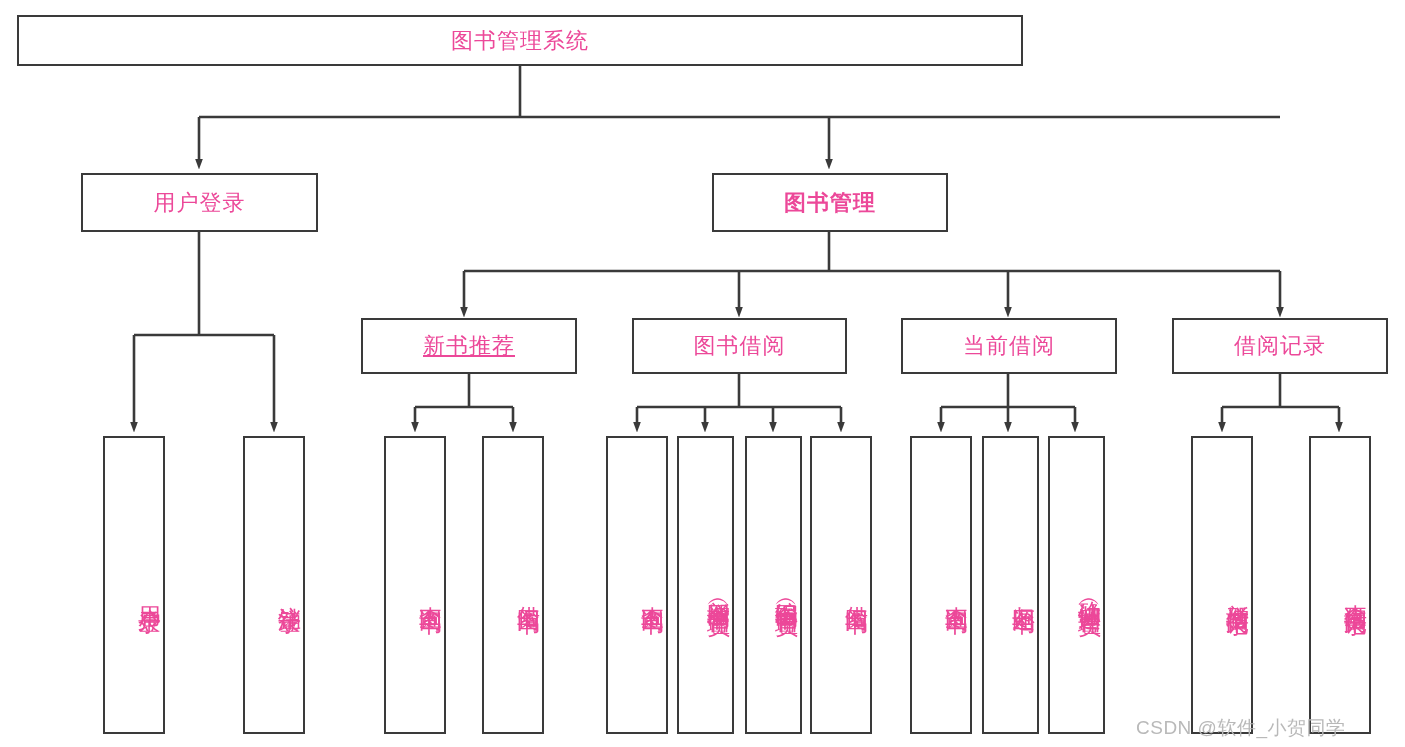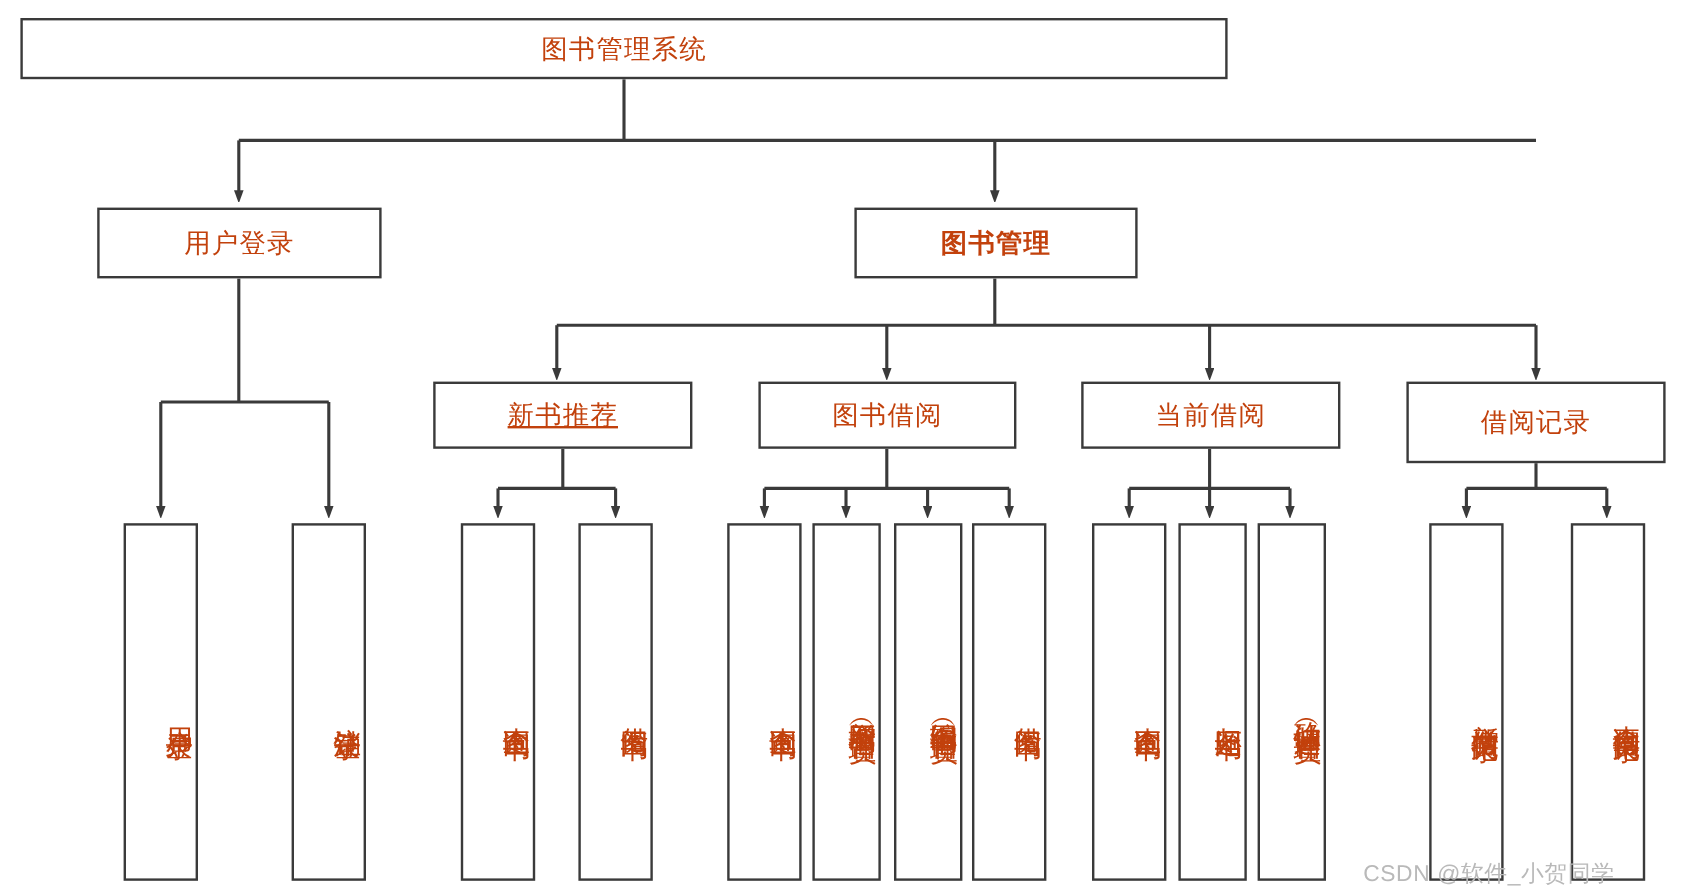--- a/index.html
+++ b/index.html
@@ -27,21 +27,21 @@
     pointer-events: none;
   }
   .node {
     position: absolute;
     box-sizing: border-box;
     border: 2px solid #3a3a3a;
     background: #ffffff;
     display: flex;
     align-items: center;
     justify-content: center;
-    color: #c2410c;
+    color: #ec4899;
     z-index: 2;
   }
   .node.horiz {
     font-size: 22px;
     letter-spacing: 1px;
   }
   .node.vert {
     writing-mode: vertical-rl;
     text-orientation: upright;
     font-size: 23px;
@@ -134,21 +134,21 @@
 
   <div class="node horiz" style="left:361px; top:318px; width:216px; height:56px;text-decoration:underline;">
     <span class="lbl">新书推荐</span>
   </div>
   <div class="node horiz" style="left:632px; top:318px; width:215px; height:56px;font-family:Liberation Serif, serif;">
     <span class="lbl">图书借阅</span>
   </div>
   <div class="node horiz" style="left:901px; top:318px; width:216px; height:56px;">
     <span class="lbl">当前借阅</span>
   </div>
-  <div class="node horiz" style="left:1172px; top:318px; width:216px; height:68px;">
+  <div class="node horiz" style="left:1172px; top:318px; width:216px; height:56px;">
     <span class="lbl">借阅记录</span>
   </div>
 
   <div class="node vert" style="left:103px; top:436px; width:62px; height:298px;">
     <span class="lbl">用户登录</span>
   </div>
   <div class="node vert" style="left:243px; top:436px; width:62px; height:298px;">
     <span class="lbl">注销登录</span>
   </div>
 

